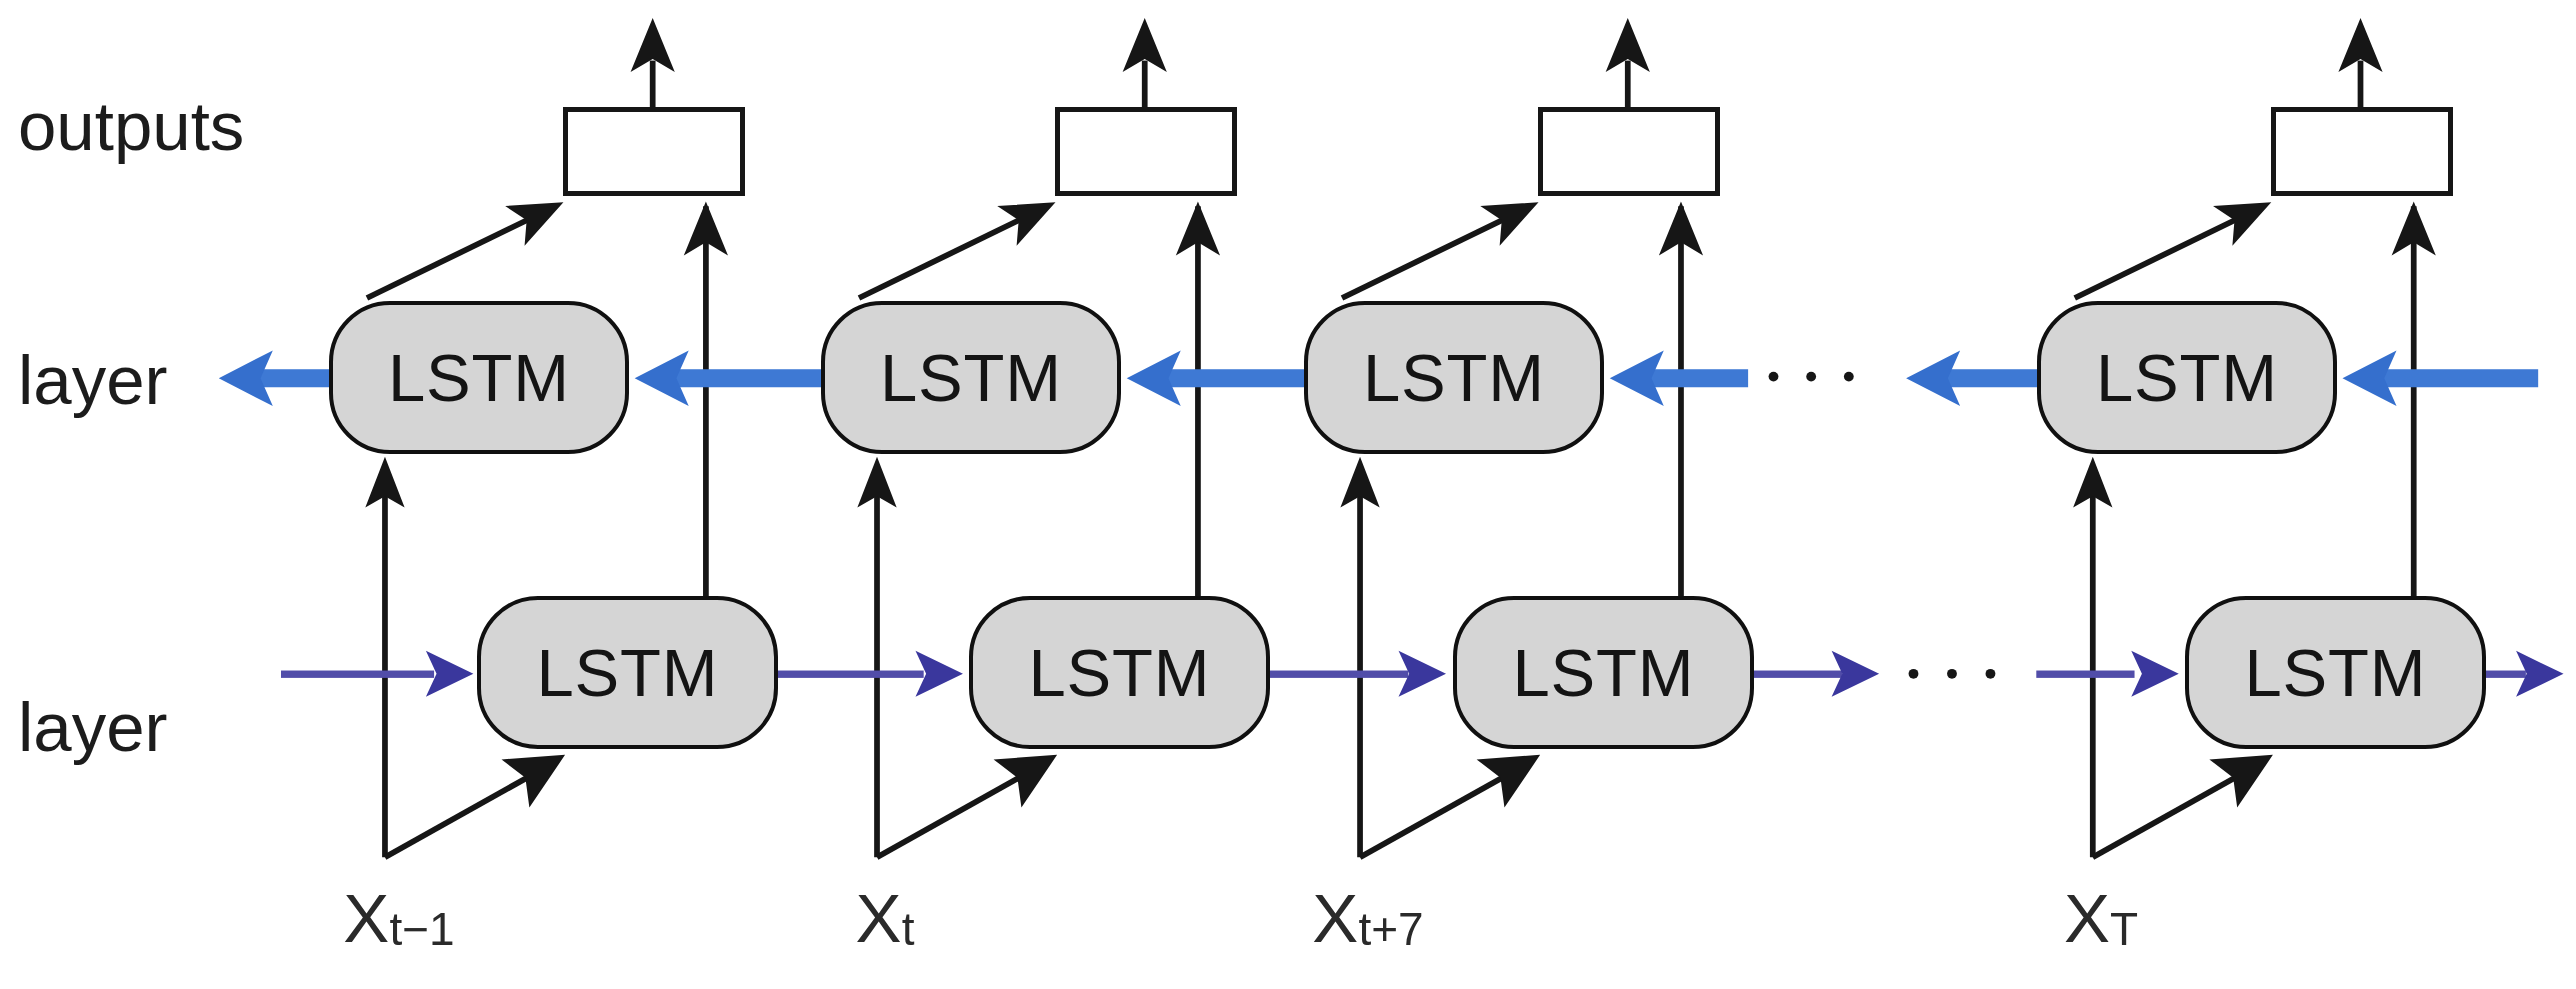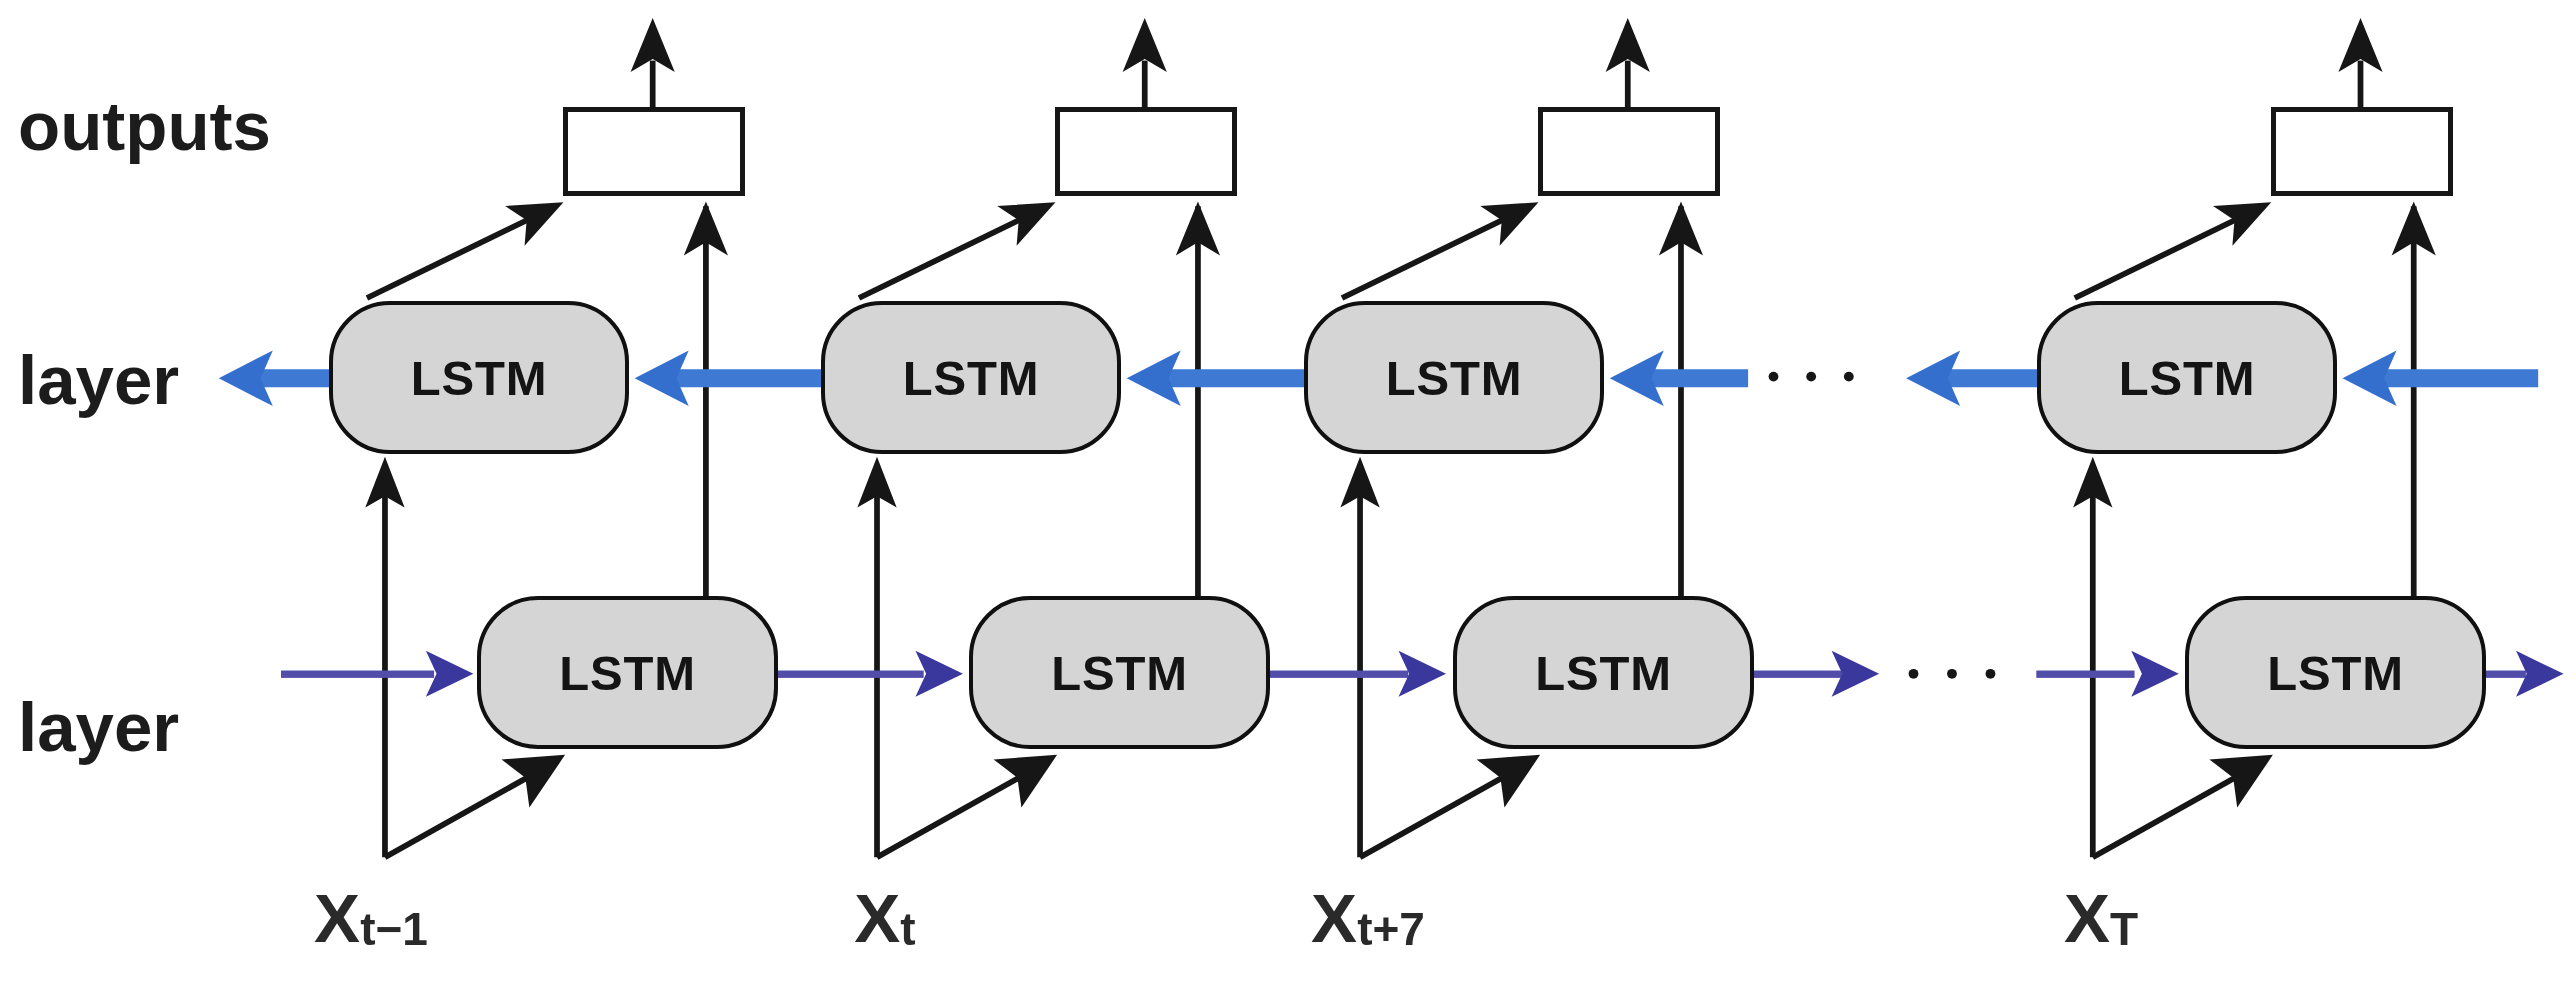--- a/index.html
+++ b/index.html
@@ -7,21 +7,20 @@
     padding: 0;
     background: #ffffff;
     font-family: "Liberation Sans", sans-serif;
   }
   .stage {
     position: relative;
     width: 2576px;
     height: 989px;
     background: var(--page-bg, #ffffff);
     overflow: hidden;
-    font-weight: bold;
   }
   .conn {
     position: absolute;
     inset: 0;
     width: 100%;
     height: 100%;
   }
   .blackline { stroke: var(--line-black, #161616); stroke-width: 7; fill: none; }
   .blackhead { fill: var(--line-black, #161616); }
   .b-shaft   { fill: var(--backward-arrow, #3e79d4); }
@@ -55,21 +54,21 @@
     background: var(--node-fill, #d5d5d5);
     border: 4.1px solid var(--node-border, #101010);
     border-radius: 61px;
     display: flex;
     align-items: center;
     justify-content: center;
   }
   .lstm-bwd { top: 301px; }
   .lstm-fwd { top: 596px; width: 301px; }
   .lstm-text {
-    font-size: 49px;
+    font-size: 67px;
     color: #141414;
     letter-spacing: 0.8px;
   }
   .xlabel {
     position: absolute;
     top: 884px;
     transform: translateX(-50%);
     white-space: nowrap;
     color: #2a2a2a;
     line-height: 1;
@@ -257,21 +256,21 @@
   <div class="lstm lstm-fwd" style="left:969px">
     <span class="lstm-text">LSTM</span>
   </div>
   <div class="lstm lstm-fwd" style="left:1453px">
     <span class="lstm-text">LSTM</span>
   </div>
   <div class="lstm lstm-fwd" style="left:2185px">
     <span class="lstm-text">LSTM</span>
   </div>
 
-  <div class="xlabel" style="left:371px">
+  <div class="xlabel" style="left:399px">
     <span class="xbase">X</span><span class="xsub">t−1</span>
   </div>
   <div class="xlabel" style="left:885px">
     <span class="xbase">X</span><span class="xsub">t</span>
   </div>
   <div class="xlabel" style="left:1368px">
     <span class="xbase">X</span><span class="xsub">t+7</span>
   </div>
   <div class="xlabel" style="left:2101px">
     <span class="xbase">X</span><span class="xsub">T</span>

